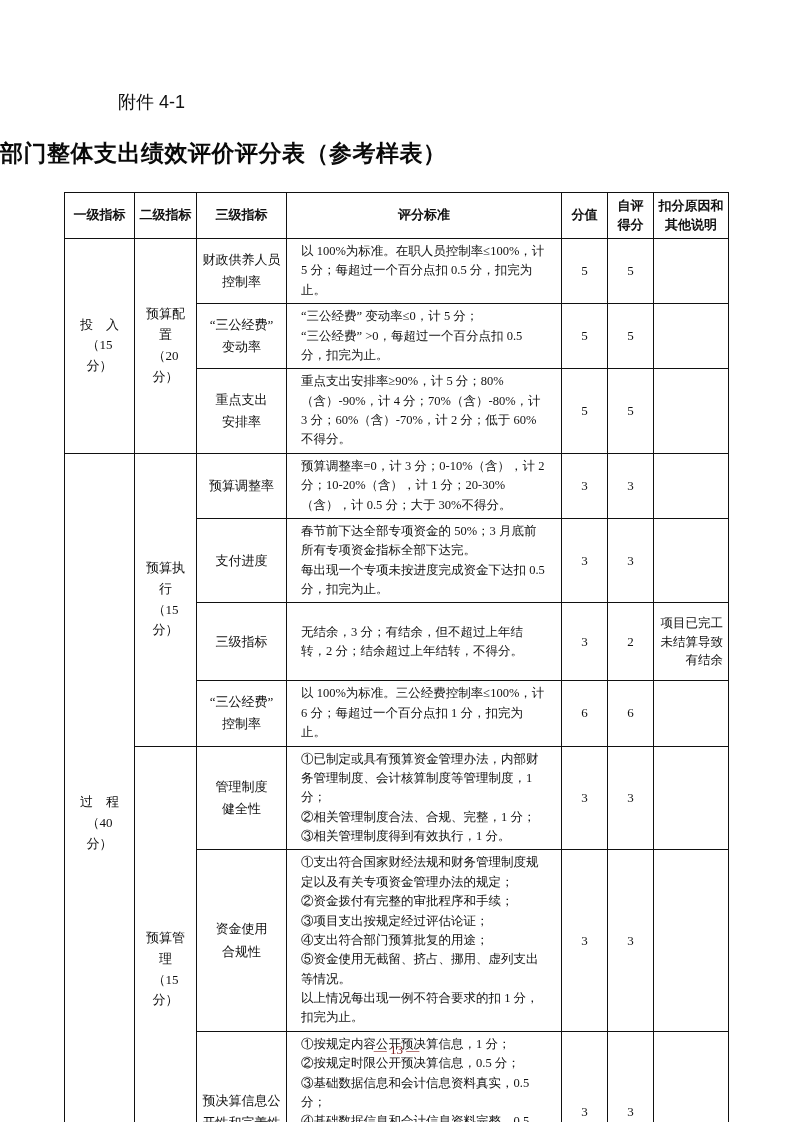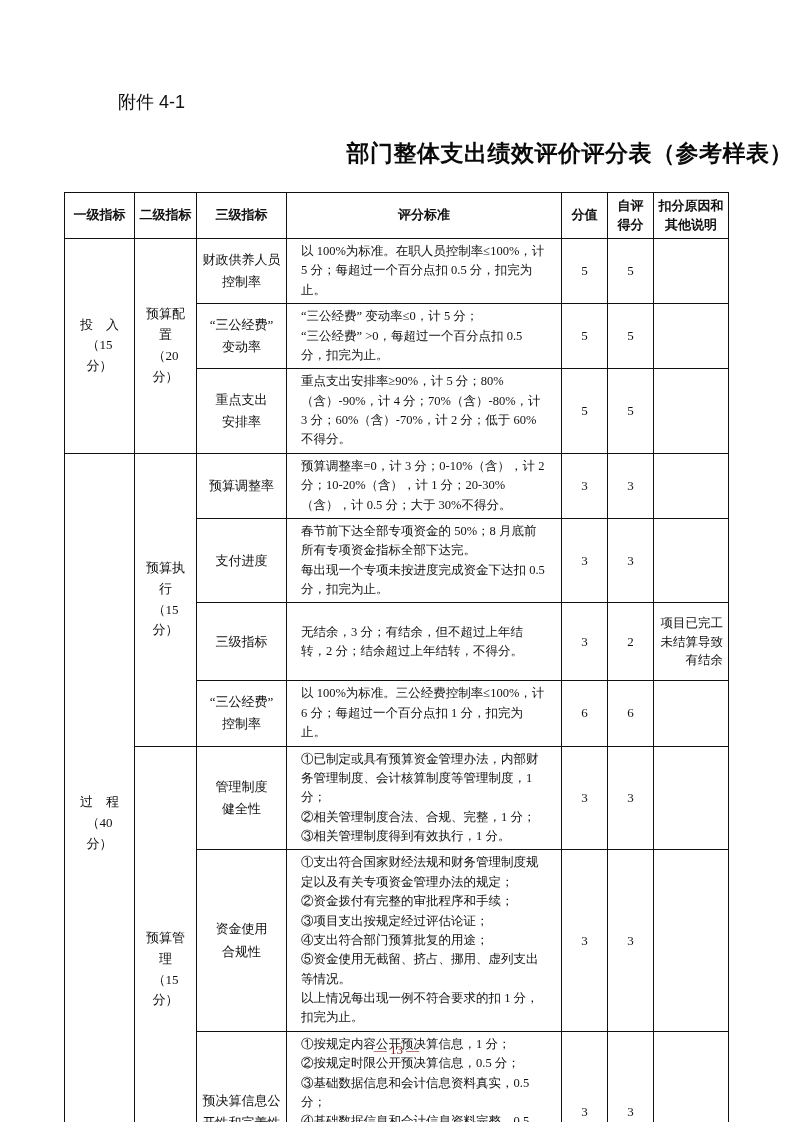--- a/index.html
+++ b/index.html
@@ -20,21 +20,21 @@
     font-family: "Liberation Sans", sans-serif;
     color: #111;
     white-space: pre-line;
   }
   .doc-title {
     position: absolute;
     left: 0;
     top: 138px;
     width: 100%;
     margin: 0;
-    text-align: right;
+    text-align: left;
     font-size: 23px;
     font-weight: bold;
     font-family: "Liberation Sans", sans-serif;
     color: #0a0a0a;
     letter-spacing: 0.5px;
   }
   table.score-table {
     position: absolute;
     left: 64px;
     top: 192px;
@@ -181,21 +181,21 @@
 分）</td>
         <td class="l3">预算调整率</td>
         <td class="crit">预算调整率=0，计 3 分；0-10%（含），计 2 分；10-20%（含），计 1 分；20-30%（含），计 0.5 分；大于 30%不得分。</td>
         <td class="num">3</td>
         <td class="num">3</td>
         <td class="note"></td>
       </tr>
 
       <tr class="h-r5">
         <td class="l3">支付进度</td>
-        <td class="crit">春节前下达全部专项资金的 50%；8 月底前所有专项资金指标全部下达完。
+        <td class="crit">春节前下达全部专项资金的 50%；3 月底前所有专项资金指标全部下达完。
 每出现一个专项未按进度完成资金下达扣 0.5 分，扣完为止。</td>
         <td class="num">3</td>
         <td class="num">3</td>
         <td class="note"></td>
       </tr>
 
       <tr class="h-r6">
         <td class="l3">三级指标</td>
         <td class="crit">无结余，3 分；有结余，但不超过上年结转，2 分；结余超过上年结转，不得分。</td>
         <td class="num">3</td>

